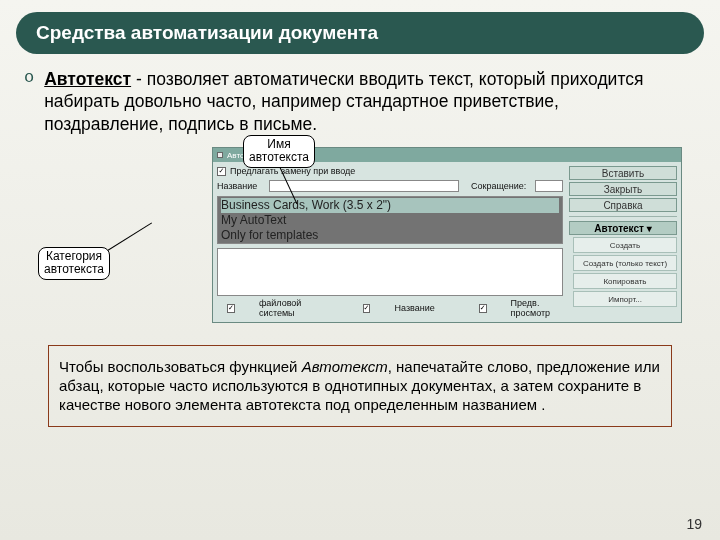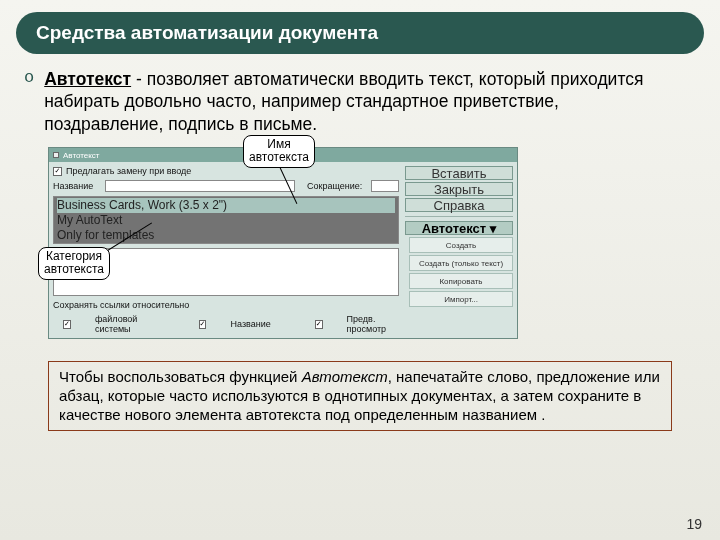--- a/index.html
+++ b/index.html
@@ -17,50 +17,50 @@
     border-radius: 22px;
     padding: 10px 20px;
     font-size: 19px;
     font-weight: bold;
   }
   .content { padding: 14px 38px 0 48px; }
   .bullet-row { display: flex; }
   .bullet-mark { font-size: 17px; font-family: "Courier New", monospace; color: #2a5850; margin-right: 10px; margin-left: -24px; }
   .para { font-size: 17.5px; line-height: 1.28; color: #000; }
   .para .term { font-weight: bold; text-decoration: underline; }
-  .screenshot-area { display: flex; justify-content: flex-start; margin-top: 12px; position: relative; }
+  .screenshot-area { display: flex; justify-content: flex-end; margin-top: 12px; position: relative; }
   .dialog {
     width: 470px; font-size: 9px; background: #d7e4e0; border: 1px solid #6a8a82;
     position: relative;
   }
   .dialog-titlebar { background: #7fa99f; height: 14px; display: flex; align-items: center; padding: 0 4px; }
   .dialog-titlebar .sq { width: 6px; height: 6px; background: #eee; border: 1px solid #666; margin-right: 4px; }
   .dialog-body { display: flex; padding: 4px; gap: 6px; }
   .dialog-left { flex: 1; }
   .row { display: flex; align-items: center; margin-bottom: 4px; gap: 4px; }
   .check { width: 9px; height: 9px; border: 1px solid #666; background: #fff; display: inline-flex; align-items: center; justify-content: center; font-size: 7px; color: #000; }
   .lbl { font-size: 9px; color: #111; }
   .inp { border: 1px solid #888; background: #fff; height: 12px; flex: 1; padding: 0 2px; font-size: 8px; color: #333; }
   .listbox { border: 1px solid #888; background: #737373; height: 48px; padding: 1px 3px; font-size: 12px; color: #222; line-height: 1.25; overflow: hidden; }
   .listbox .sel { background: #a7c4bd; }
   .preview { border: 1px solid #888; background: #fff; height: 48px; margin-top: 4px; }
   .dialog-right { width: 108px; display: flex; flex-direction: column; gap: 2px; }
-  .btn { border: 1px solid #7a998f; background: #cfded8; text-align: center; padding: 2px 3px; font-size: 13px; height: 14px; display: flex; align-items: center; justify-content: center; color: #333; }
+  .btn { border: 1px solid #7a998f; background: #cfded8; text-align: center; padding: 2px 3px; font-size: 10px; height: 14px; display: flex; align-items: center; justify-content: center; color: #333; }
   .btn.active { background: #b3ccc3; color: #000; font-weight: bold; }
   .btn.sub { margin-left: 4px; width: calc(100% - 4px); background: #e6eeeb; border: 1px solid #a8bfb8; height: 16px; font-size: 8px; }
   .divider { height: 1px; background: #9cb3ac; margin: 2px 0; }
   .radio-row { display: flex; gap: 24px; margin-top: 6px; align-items: center; }
   .callout {
     position: absolute; background: #fff; border: 1.5px solid #000; border-radius: 8px;
     padding: 2px 5px; font-size: 12px; text-align: center; line-height: 1.1; z-index: 5;
   }
   .note {
     margin: 22px 48px 0 48px;
     border: 1.5px solid #8a3a1a;
-    padding: 6px 10px;
+    padding: 12px 10px;
     font-size: 15px; line-height: 1.25;
   }
   .note .em { font-style: italic; }
   .page-num { position: absolute; bottom: 8px; right: 18px; font-size: 14px; color: #333; }
   .pointer { position: absolute; background: #000; height: 1px; transform-origin: left center; z-index: 4; }
 </style>
 </head>
 <body>
 
 <div class="title-bar">
@@ -102,23 +102,20 @@
             <span class="lbl" style="width:60px;margin-left:8px">Сокращение:</span>
             <span class="inp" style="flex:0 0 28px" title="—"></span>
           </div>
           <div class="listbox">
             <div class="sel">Business Cards, Work (3.5 x 2")</div>
             <div>My AutoText</div>
             <div>Only for templates</div>
             <div>Standard</div>
           </div>
           <div class="preview"></div>
-          <div class="row" style="margin-top:4px">
-            <span class="lbl">Сохранять ссылки относительно</span>
-          </div>
           <div class="radio-row" style="margin-top:2px;margin-left:10px">
             <span class="check">✓</span>
             <span class="lbl">файловой системы</span>
             <span class="check" style="margin-left:20px">✓</span>
             <span class="lbl">Название</span>
             <span class="check" style="margin-left:20px">✓</span>
             <span class="lbl">Предв. просмотр</span>
           </div>
         </div>
         <div class="dialog-right">

